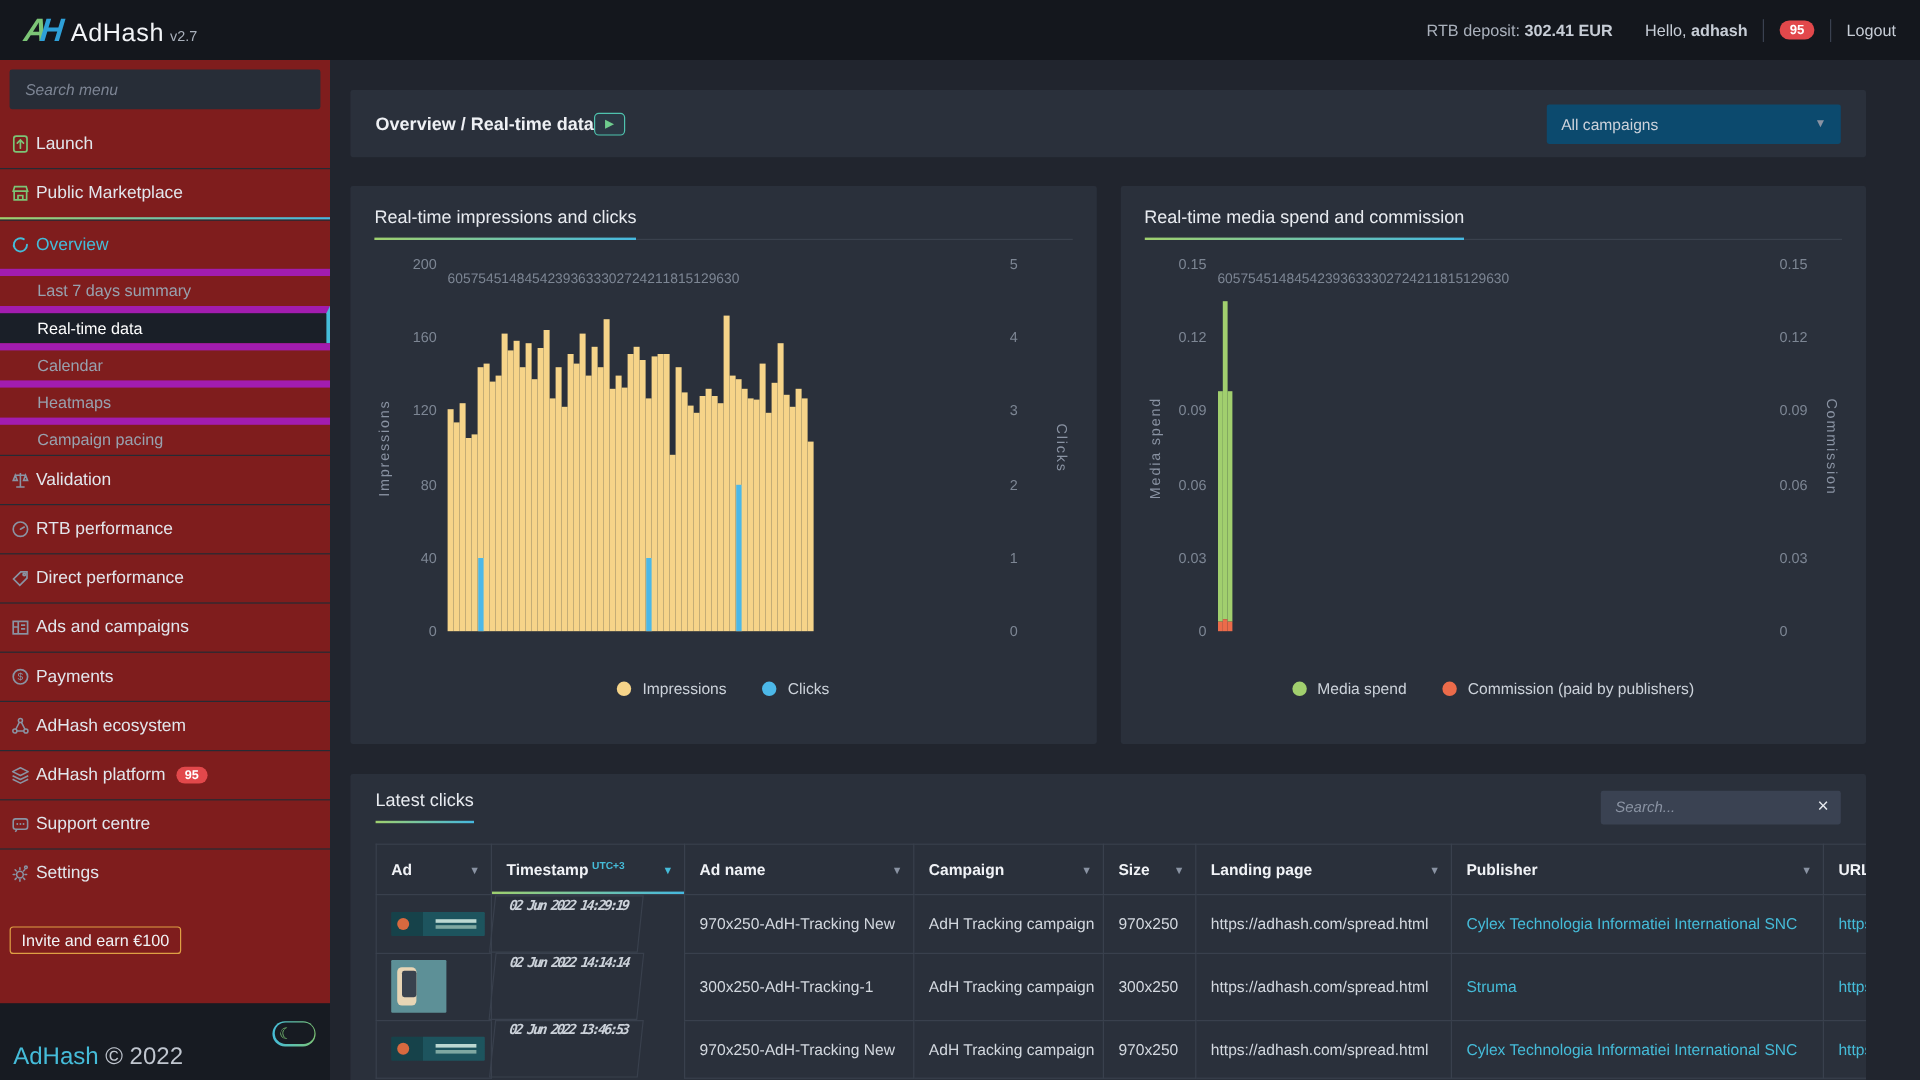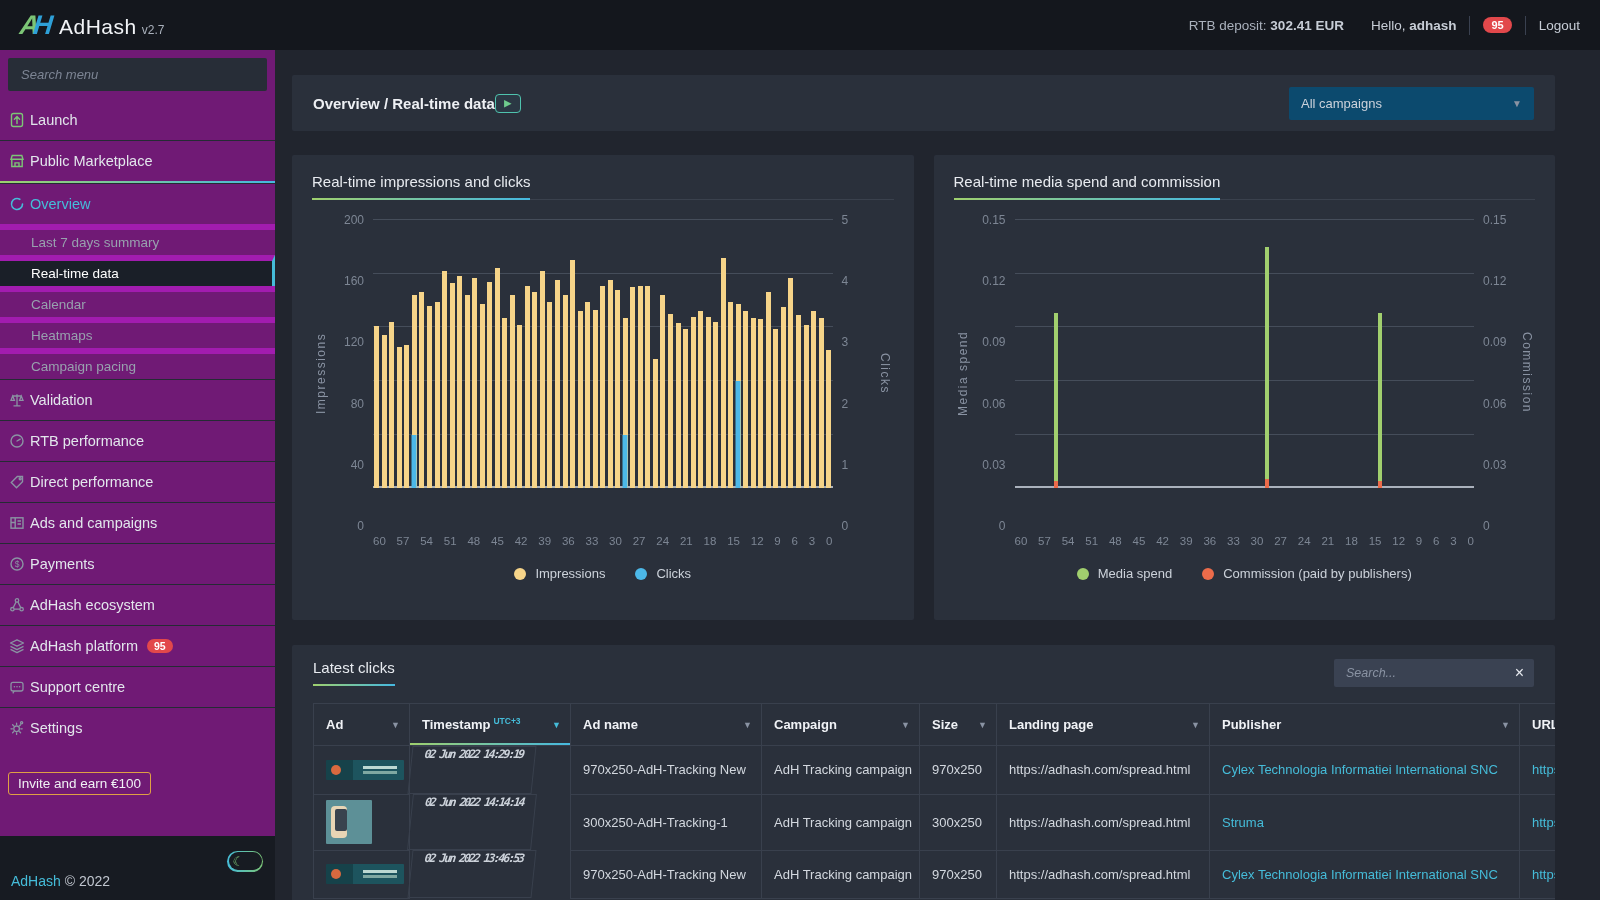--- a/index.html
+++ b/index.html
@@ -17,21 +17,21 @@
   .brand{font-size:21px;color:#f2f4f7;margin-left:8px;letter-spacing:.5px;}
   .version{font-size:12px;color:#a9b0bb;margin-left:5px;}
   .top-right{display:flex;align-items:center;gap:13px;font-size:13.5px;color:#c7cdd6;}
   .muted{color:#aab1bc;}
   .vsep{width:1px;height:19px;background:#3a4150;}
   .badge{background:#e2484b;color:#fff;border-radius:10px;padding:2px 8px;font-size:11px;font-weight:bold;cursor:pointer;}
   .logout{cursor:pointer;color:#c7cdd6;}
 
   
   .app{display:flex;height:850px;}
-  .sidebar{width:275px;background:#701a75;display:flex;flex-direction:column;flex-shrink:0;}
+  .sidebar{width:275px;background:#7f1d1d;display:flex;flex-direction:column;flex-shrink:0;}
   .main{flex:1;padding:25px 45px 0 17px;overflow:hidden;}
 
   
   .search-menu{margin:8px;height:33px;background:#272d37;border:none;border-radius:2px;
     color:#c7cdd6;font-style:italic;padding:0 13px;font-size:13px;outline:none;font-family:"Liberation Sans",sans-serif;}
   .search-menu::placeholder{color:#7d8594;font-style:italic;}
   .menu{flex:0 0 auto;}
   .mitem{position:relative;height:41px;display:flex;align-items:center;padding-left:30px;
     font-size:14.5px;color:#e2e6ec;border-top:1px solid #252b34;cursor:pointer;}
   .mitem:first-child{border-top:none;}
@@ -41,21 +41,21 @@
   .grad-line{height:2px;background:linear-gradient(90deg,#9fd06e,#45b8e0);}
   .sub{height:31px;display:flex;align-items:center;padding-left:31px;font-size:13.5px;
     color:#98a1ae;border-top:6px solid #a21caf;cursor:pointer;position:relative;}
   .sub.active{color:#ffffff;background:#1a1f28;border-right:3px solid #45bcd9;}
   .teal-text{color:#45bcd9;}
   .mbadge{background:#e2484b;color:#fff;border-radius:9px;padding:1px 7px;font-size:10.5px;font-weight:bold;margin-left:9px;}
   .invite-btn{margin:24px 0 0 8px;align-self:flex-start;padding:3px 9px;border:1px solid #dfa044;
     border-radius:3px;font-size:13.5px;color:#f0f2f5;background:transparent;cursor:pointer;font-family:"Liberation Sans",sans-serif;}
   .side-footer{margin-top:auto;height:64px;background:#171b22;display:flex;align-items:center;
     justify-content:space-between;padding:0 12px 14px 11px;}
-  .copyright{font-size:14px;color:#c0c6cf;margin-top:40px;}
+  .copyright{font-size:20px;color:#c0c6cf;margin-top:40px;}
   .toggle{width:36px;height:21px;border-radius:11px;padding:1.5px;cursor:pointer;
     background:linear-gradient(90deg,#45bcd9,#7cc576);}
   .toggle-inner{width:100%;height:100%;border-radius:10px;background:#171b22;display:flex;
     align-items:center;padding-left:4px;}
   .moon{color:#7cc576;font-size:13px;line-height:1;}
 
   
   .panel{background:#2a303b;border-radius:2px;}
   .crumb-panel{height:56px;display:flex;align-items:center;justify-content:space-between;
     padding:0 21px;margin-bottom:24px;}
@@ -74,21 +74,21 @@
   .chart-title{display:inline-block;font-size:15px;color:#e8ebf0;padding-bottom:0;margin-bottom:-1px;}
   .chart-title::after{content:"";display:block;height:2px;margin-top:8px;
     background:linear-gradient(90deg,#9fd06e,#45b8e0);}
   .chart-body{display:flex;height:330px;margin-top:20px;}
   .ylab{writing-mode:vertical-rl;transform:rotate(180deg);font-size:12px;color:#8a93a3;
     letter-spacing:1.5px;display:flex;align-items:center;justify-content:center;width:17px;height:306px;}
   .ylab.right{transform:none;}
   .yticks{position:relative;width:44px;height:306px;font-size:12px;color:#7d8694;flex-shrink:0;}
   .yticks span{position:absolute;right:9px;transform:translateY(50%);}
   .yticks.right span{left:9px;right:auto;}
-  .plotcol{flex:1;display:flex;flex-direction:column;min-width:0;gap:40px;}
+  .plotcol{flex:1;display:flex;flex-direction:row;min-width:0;}
   .plot{height:306px;position:relative;}
   .gridline{position:absolute;left:0;right:0;height:1px;background:#454d5a;}
   .gridline.zero{height:2px;background:#aab1bc;}
   .bars{position:absolute;left:0;right:0;top:0;bottom:0;display:flex;align-items:flex-end;}
   .slot{flex:1;position:relative;height:100%;display:flex;align-items:flex-end;justify-content:center;}
   .bar-imp{width:5px;background:#f6d489;}
   .bar-clk{position:absolute;bottom:0;left:50%;transform:translateX(-50%);width:5px;background:#4cb8e8;}
   .vstack{display:flex;flex-direction:column;justify-content:flex-end;align-items:center;height:100%;}
   .bar-spend{width:4px;background:#a1cf6e;}
   .bar-comm{width:4px;background:#ec6b4a;}

